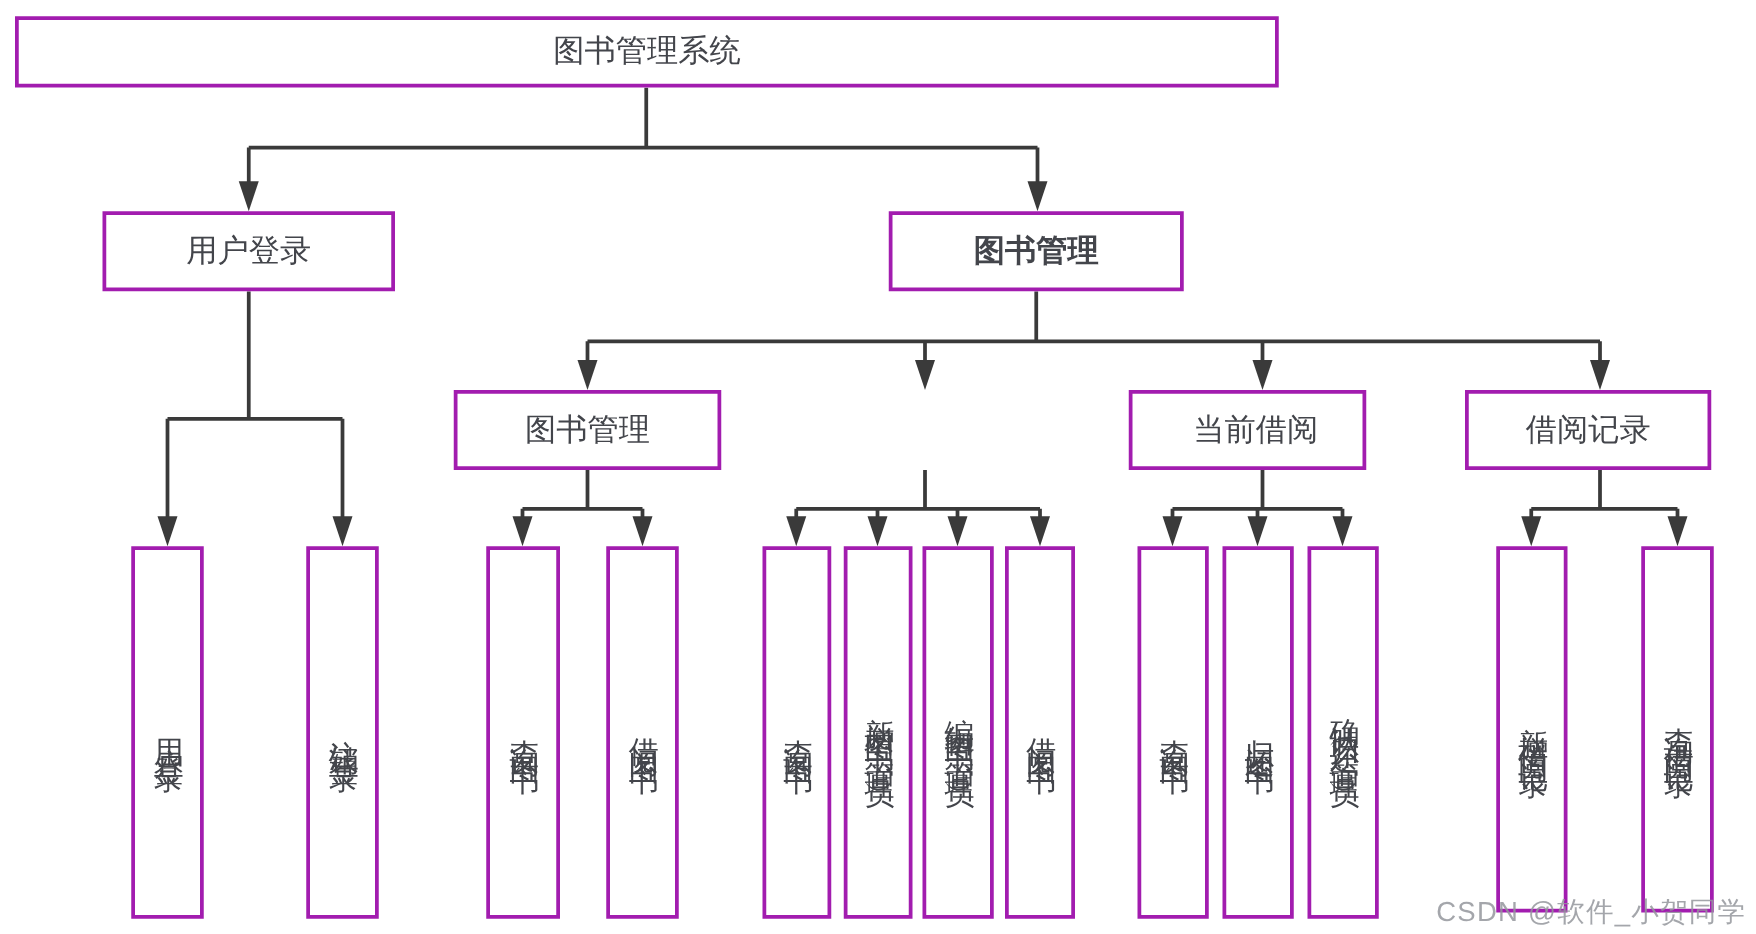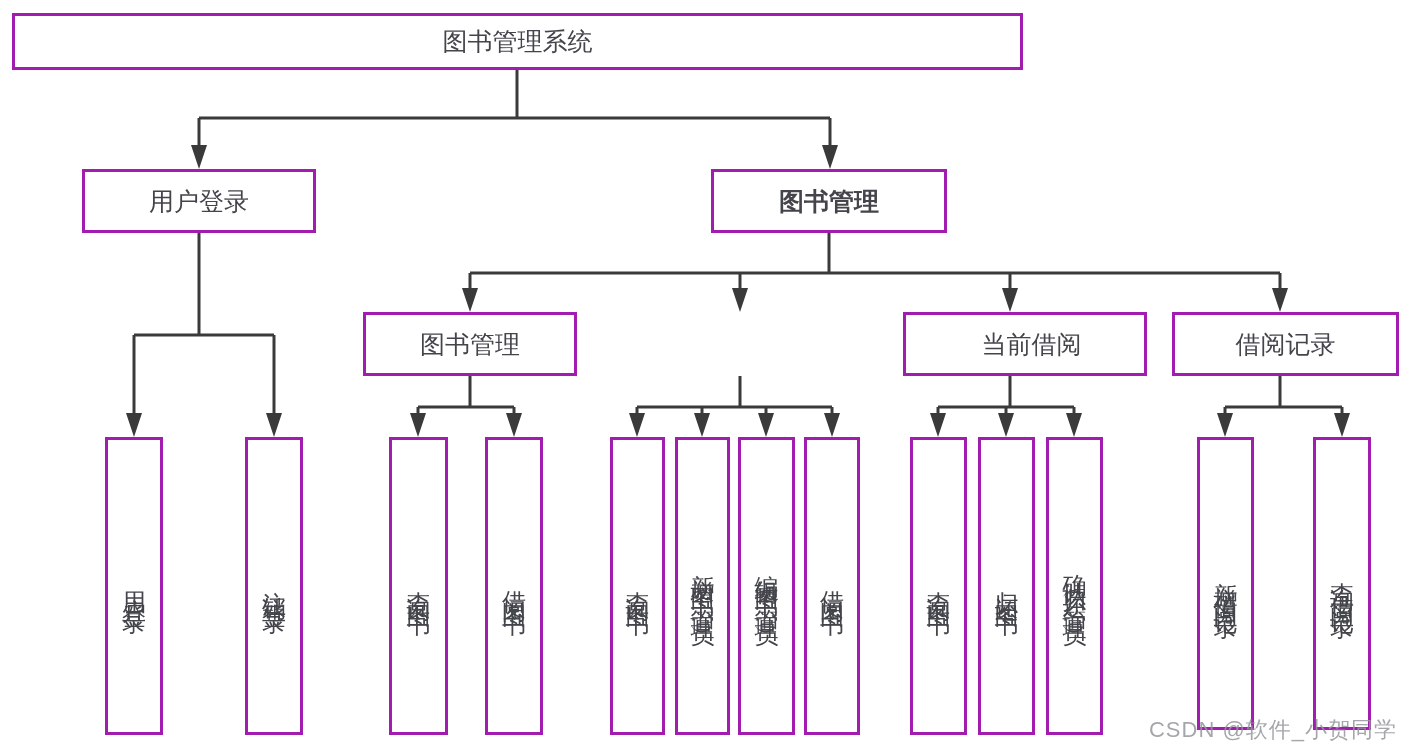--- a/index.html
+++ b/index.html
@@ -134,24 +134,24 @@
   <div class="node" style="left:82px; top:169px; width:234px; height:64px;">
     <span class="label">用户登录</span>
   </div>
   <div class="node" style="left:711px; top:169px; width:236px; height:64px;font-weight:bold;">
     <span class="label">图书管理</span>
   </div>
 
   <div class="node" style="left:363px; top:312px; width:214px; height:64px;">
     <span class="label">图书管理</span>
   </div>
-  <div class="node" style="left:903px; top:312px; width:244px; height:64px;padding-left:13px;">
+  <div class="node" style="left:903px; top:312px; width:190px; height:64px;padding-left:13px;">
     <span class="label">当前借阅</span>
   </div>
-  <div class="node" style="left:1172px; top:312px; width:227px; height:64px;">
+  <div class="node" style="left:1172px; top:312px; width:197px; height:64px;">
     <span class="label">借阅记录</span>
   </div>
 
   <div class="node v-node" style="left:105px; top:437px; width:58px; height:298px;">
     <span class="label">用户登录</span>
   </div>
   <div class="node v-node" style="left:245px; top:437px; width:58px; height:298px;">
     <span class="label">注销登录</span>
   </div>
 

